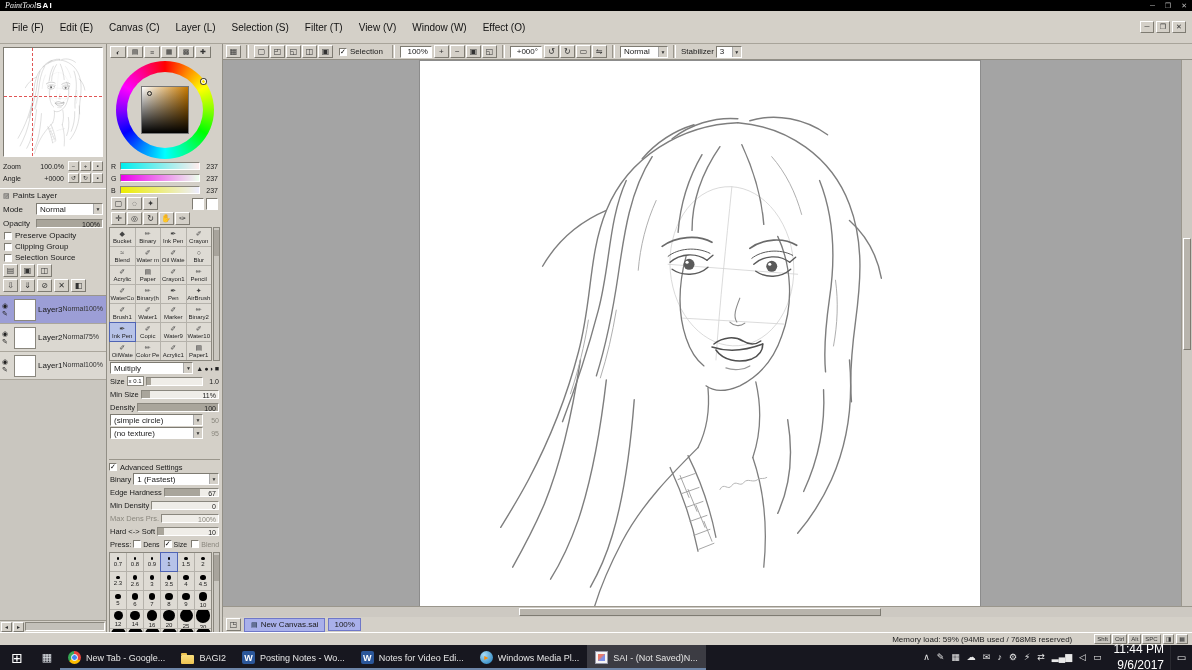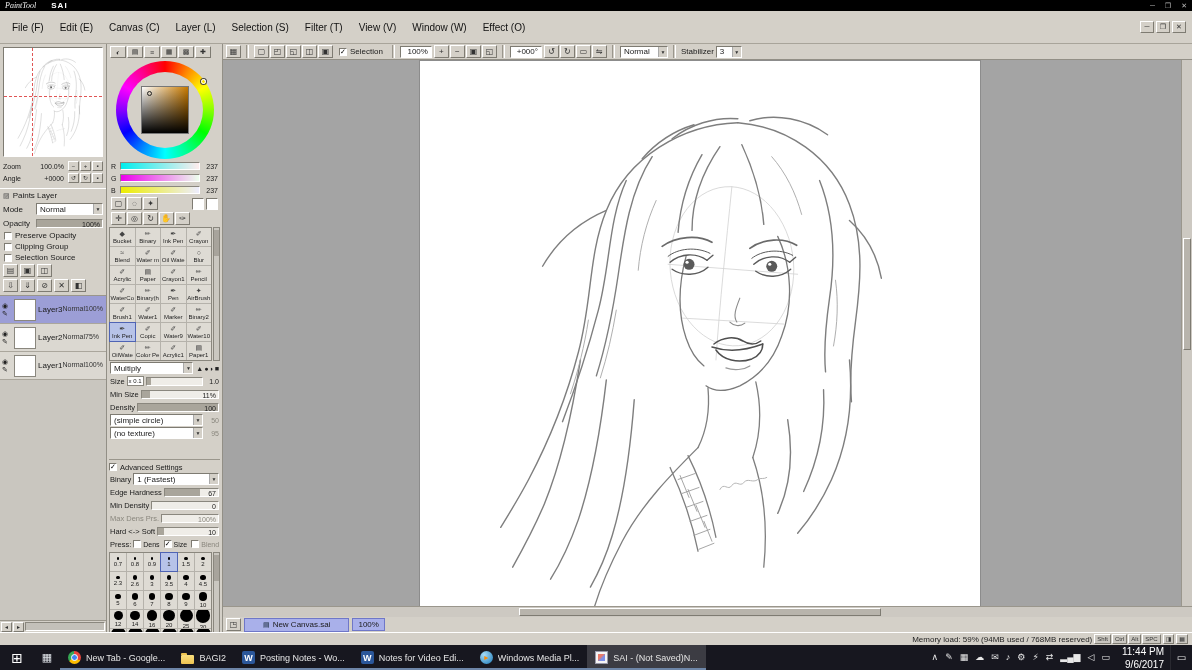--- a/index.html
+++ b/index.html
@@ -1,21 +1,21 @@
 <!DOCTYPE html>
 <html><head>
 <meta charset="utf-8">
 <style>
 *{margin:0;padding:0;box-sizing:border-box;font-family:"Liberation Sans","DejaVu Sans",sans-serif}
 html,body{width:1192px;height:670px;overflow:hidden}
 .screen{width:1192px;height:670px;display:flex;flex-direction:column;background:#d4d0c8;font-size:8px;color:#1a1a1a}
 
 .titlebar{height:11px;background:#000;display:flex;align-items:center;padding:0 5px;flex:0 0 auto}
 .brand-script{font-family:"Liberation Serif","DejaVu Serif",serif;font-style:italic;font-size:8px;color:#f0f0f0;line-height:1}
-.brand-sai{font-size:8px;font-weight:bold;color:#fff;margin-left:15px;letter-spacing:1px;line-height:1}
+.brand-sai{font-size:8px;font-weight:bold;color:#fff;margin-left:0;letter-spacing:1px;line-height:1}
 .win-controls{margin-left:auto;display:flex;gap:10px}
 .wc{color:#b8b8b8;font-size:7px;line-height:1}
 
 .menubar{height:19px;display:flex;align-items:center;padding:16px 4px;border-bottom:1px solid #a8a49a;flex:0 0 auto}
 .menu-items{display:flex}
 .menu-item{font-size:10px;padding:2px 8px;color:#111;white-space:nowrap}
 .mdi-controls{margin-left:auto;display:flex;gap:2px;padding-right:2px}
 .mdi-btn{width:14px;height:12px;font-size:7px;line-height:10px;text-align:center;background:#d4d0c8;border:1px solid;border-color:#fff #7e7b72 #7e7b72 #fff;color:#333}
 
 .main{flex:1;display:flex;min-height:0}
@@ -110,26 +110,26 @@
 .toolbar .select{width:48px}
 .toolbar .select.narrow{width:26px}
 .canvas-area{flex:1;position:relative;background:#a4a4a4;overflow:hidden;min-height:0}
 .canvas{position:absolute;left:197px;top:1px;width:560px;height:558px;background:#fff;box-shadow:0 0 0 1px #8c8c8c}
 .art{width:100%;height:100%;display:block}
 .v-scroll{position:absolute;top:0;right:0;bottom:0;width:11px;background:#cdc9c2;border-left:1px solid #9a968c}
 .v-thumb{position:absolute;left:1px;right:1px;top:178px;height:112px;background:#b8b4ac;border:1px solid;border-color:#fff #7e7b72 #7e7b72 #fff}
 .h-scroll{height:11px;background:#cdc9c2;border-top:1px solid #9a968c;position:relative;flex:0 0 auto}
 .h-thumb{position:absolute;top:1px;bottom:1px;left:296px;width:362px;background:#b8b4ac;border:1px solid;border-color:#fff #7e7b72 #7e7b72 #fff}
 .status-row{height:15px;display:flex;align-items:center;gap:3px;padding:0 3px;background:#d4d0c8;flex:0 0 auto}
-.doc-tab{display:inline-flex;align-items:center;gap:3px;height:14px;padding:0 18px;background:#a9b0ea;border:1px solid #6f77c8;font-size:8px}
+.doc-tab{display:inline-flex;align-items:center;gap:3px;height:14px;padding:0 6px;background:#a9b0ea;border:1px solid #6f77c8;font-size:8px}
 .doc-ico{font-size:7px;color:#234}
 .zoom-chip{height:13px;padding:0 5px;background:#a9b0ea;border:1px solid #6f77c8;font-size:8px;display:inline-flex;align-items:center}
 
 .memory-row{height:13px;background:#d4d0c8;border-top:1px solid #fff;display:flex;align-items:center;justify-content:flex-end;gap:2px;padding:0 4px;flex:0 0 auto}
-.mem-text{font-size:8px;color:#222;margin-right:0}
+.mem-text{font-size:8px;color:#222;margin-right:20px}
 .keys{display:flex;gap:1px}
 .key{font-size:6px;line-height:8px;height:10px;padding:0 2px;background:#c9c6bf;border:1px solid;border-color:#fff #7e7b72 #7e7b72 #fff;color:#333}
 
 .taskbar{height:25px;background:#17171f;display:flex;align-items:stretch;flex:0 0 auto}
 .start{width:34px;display:flex;align-items:center;justify-content:center;color:#fff;font-size:14px}
 .tb-icon{width:26px;display:flex;align-items:center;justify-content:center;color:#dfe3e8;font-size:11px}
 .tb-apps{display:flex;min-width:0}
 .tb-app{display:flex;align-items:center;gap:5px;padding:0 8px;max-width:128px;box-shadow:inset 0 -2px 0 #6e86a8;color:#e6e6e6;font-size:9px;white-space:nowrap}
 .tb-app.selected{background:rgba(255,255,255,.16)}
 .app-label{overflow:hidden;text-overflow:ellipsis}
@@ -139,21 +139,21 @@
 .app-icon-folder{background:linear-gradient(#fadf7f,#edc351);height:9px;margin-top:3px;border-radius:1px}
 .app-icon-folder::before{content:"";position:absolute;top:-2px;left:0;width:6px;height:2px;background:#edc351;border-radius:1px 1px 0 0}
 .app-icon-word{background:#2b579a;border-radius:2px}
 .app-icon-word::after{content:"W";position:absolute;inset:0;color:#fff;font-size:9px;font-weight:bold;display:flex;align-items:center;justify-content:center}
 .app-icon-wmp{border-radius:50%;background:radial-gradient(circle at 32% 30%,#a6dcf7,#1b79b8)}
 .app-icon-wmp::after{content:"▸";position:absolute;inset:0;display:flex;align-items:center;justify-content:center;color:#ff8a00;font-size:8px}
 .app-icon-sai{background:#f4f4f4;border:1px solid #99a}
 .app-icon-sai::after{content:"";position:absolute;inset:2px;background:linear-gradient(135deg,#e97b6a 0 40%,#7b8fe9 60% 100%)}
 .tray{margin-left:auto;display:flex;align-items:center;gap:7px;padding:0 6px}
 .tray-icon{color:#e8e8e8;font-size:9px;line-height:1}
-.clock{color:#fff;font-size:10px;text-align:right;line-height:1.3;display:flex;flex-direction:column;padding:0 6px}
+.clock{color:#fff;font-size:12px;text-align:right;line-height:1.3;display:flex;flex-direction:column;justify-content:center;padding:0 6px}
 .action{width:22px;display:flex;align-items:center;justify-content:center;color:#e8e8e8;font-size:10px;border-left:1px solid rgba(255,255,255,.08)}
 </style>
 </head>
 <body>
 
 <svg width="0" height="0" style="position:absolute" aria-hidden="true">
 <defs>
 <g id="sketch" fill="none" stroke="#8a8a8a" stroke-width="1.2" stroke-linecap="round">
   <g stroke="#d2d2d2" stroke-width="0.8">
     <ellipse cx="312" cy="206" rx="62" ry="80" transform="rotate(-5 312 206)"></ellipse>

